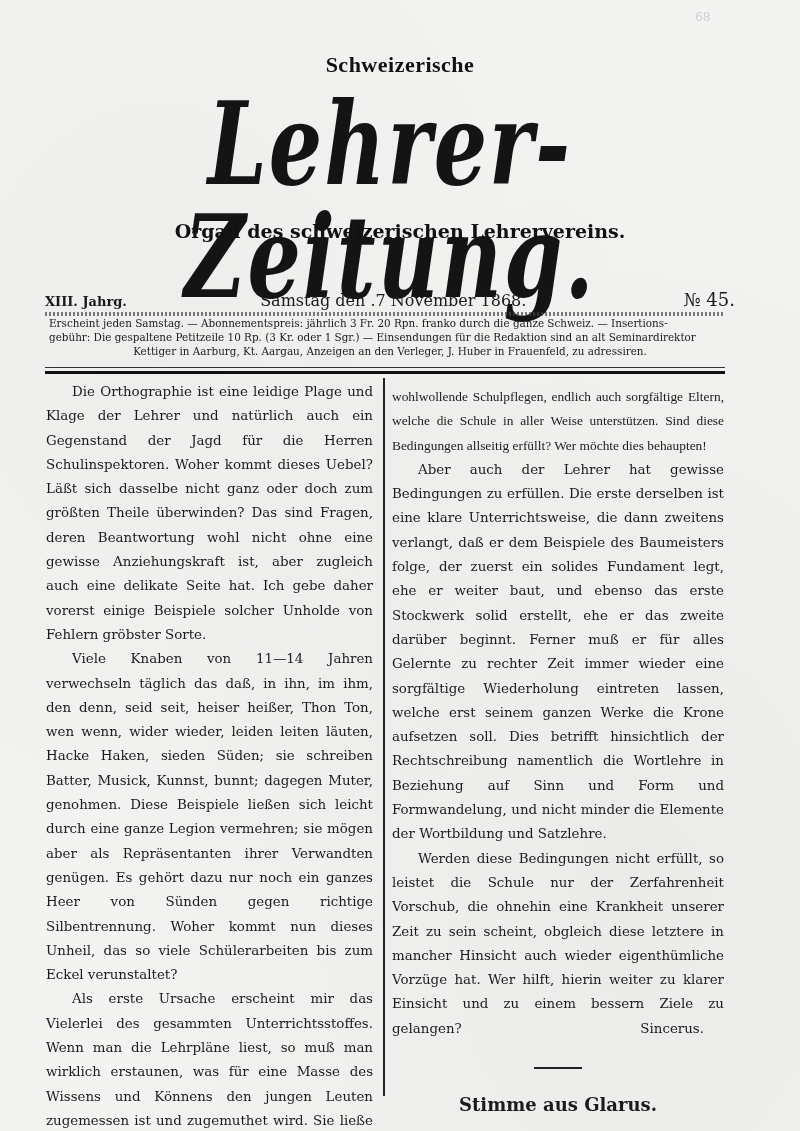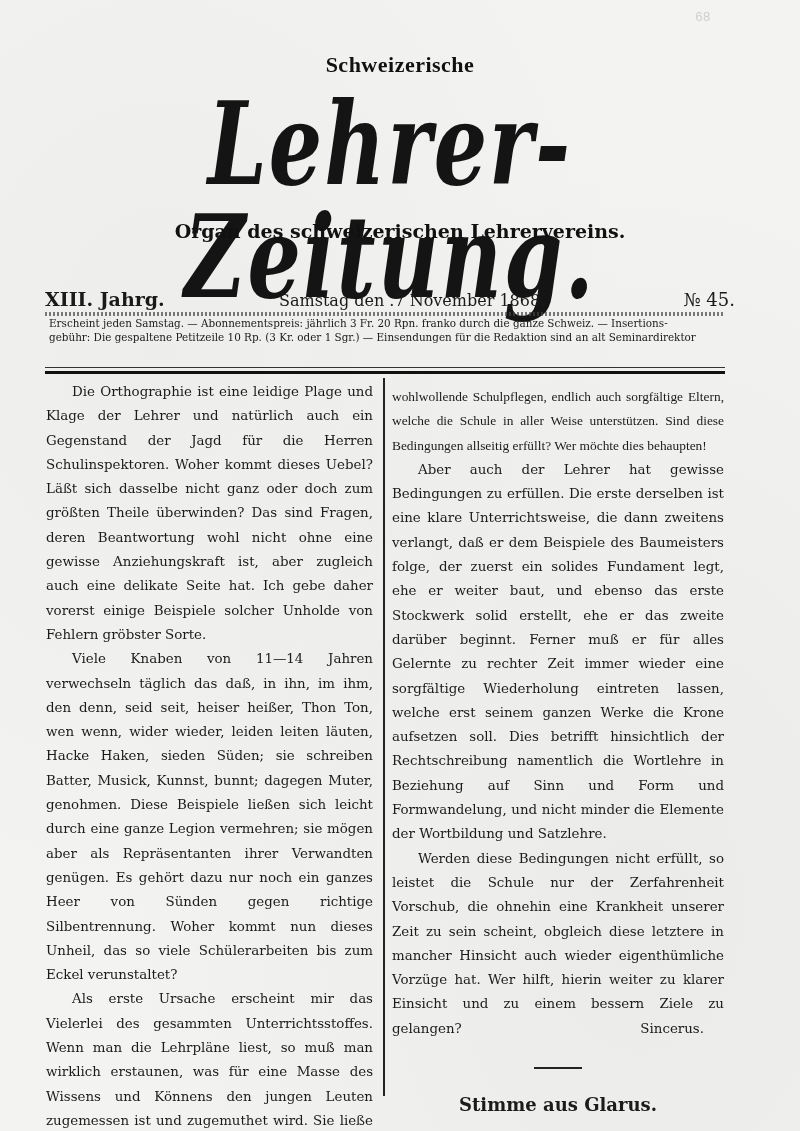--- a/index.html
+++ b/index.html
@@ -35,21 +35,21 @@
     }
     .subtitle {
       position: absolute; top: 184px; left: 0; right: 0;
       font-family: "DejaVu Serif", serif; font-weight: bold;
       font-size: 19px; color: #111; margin-top: 36px;
     }
     .issue-line {
       position: absolute; top: 283px; left: 45px; width: 690px; height: 24px;
       display: flex; justify-content: space-between; align-items: baseline;
     }
-    .issue-line .vol { font-weight: bold; font-size: 19px; }
+    .issue-line .vol { font-weight: bold; font-size: 13px; }
     .issue-line .date { font-size: 16px; margin-top: 8px; }
     .issue-line .num { font-weight: normal; font-size: 18px; margin-left: 24px; }
     .wavy {
       position: absolute; left: 45px; width: 680px; height: 4px;
       background-image: repeating-linear-gradient(90deg, #444 0 2px, transparent 2px 4px);
       opacity: 0.7;
     }
     .wavy.w1 { top: 312px; }
     .info {
       position: absolute; top: 316px; left: 49px; width: 682px;
@@ -96,20 +96,21 @@
     <span class="vol">XIII. Jahrg.</span>
     <span class="date">Samstag den .7 November 1868.</span>
     <span class="num">№ 45.</span>
   </div>
 
   <div class="wavy w1"></div>
 
   <div class="info">
     <div>Erscheint jeden Samstag. — Abonnementspreis: jährlich 3 Fr. 20 Rpn. franko durch die ganze Schweiz. — Insertions-</div>
     <div>gebühr: Die gespaltene Petitzeile 10 Rp. (3 Kr. oder 1 Sgr.) — Einsendungen für die Redaktion sind an alt Seminardirektor</div>
+    <div class="c">Kettiger in Aarburg, Kt. Aargau, Anzeigen an den Verleger, J. Huber in Frauenfeld, zu adressiren.</div>
   </div>
 
   <div class="double-rule"></div>
   <div class="col-divider"></div>
 
   <div class="col left">
     <p>Die Orthographie ist eine leidige Plage und Klage der Lehrer und natürlich auch ein Gegenstand der Jagd für die Herren Schulinspektoren. Woher kommt dieses Uebel? Läßt sich dasselbe nicht ganz oder doch zum größten Theile überwinden? Das sind Fragen, deren Beantwortung wohl nicht ohne eine gewisse Anziehungskraft ist, aber zugleich auch eine delikate Seite hat. Ich gebe daher vorerst einige Beispiele solcher Unholde von Fehlern gröbster Sorte.</p>
     <p>Viele Knaben von 11—14 Jahren verwechseln täglich das daß, in ihn, im ihm, den denn, seid seit, heiser heißer, Thon Ton, wen wenn, wider wieder, leiden leiten läuten, Hacke Haken, sieden Süden; sie schreiben Batter, Musick, Kunnst, bunnt; dagegen Muter, genohmen. Diese Beispiele ließen sich leicht durch eine ganze Legion vermehren; sie mögen aber als Repräsentanten ihrer Verwandten genügen. Es gehört dazu nur noch ein ganzes Heer von Sünden gegen richtige Silbentrennung. Woher kommt nun dieses Unheil, das so viele Schülerarbeiten bis zum Eckel verunstaltet?</p>
     <p>Als erste Ursache erscheint mir das Vielerlei des gesammten Unterrichtsstoffes. Wenn man die Lehrpläne liest, so muß man wirklich erstaunen, was für eine Masse des Wissens und Könnens den jungen Leuten zugemessen ist und zugemuthet wird. Sie ließe sich vielleicht noch entschuldigen, wenn auch alle Bedingungen, die absolut dazu erforderlich sind, auch nur annähernd stattfänden. Diese Bedingungen aber sind: Nicht überfüllte Schulen und Schulklassen, gute Begabung aller Schüler, untadelhafter Schulbesuch, aufmerksame, theilnehmende, ernste und doch wieder</p>
   </div>

